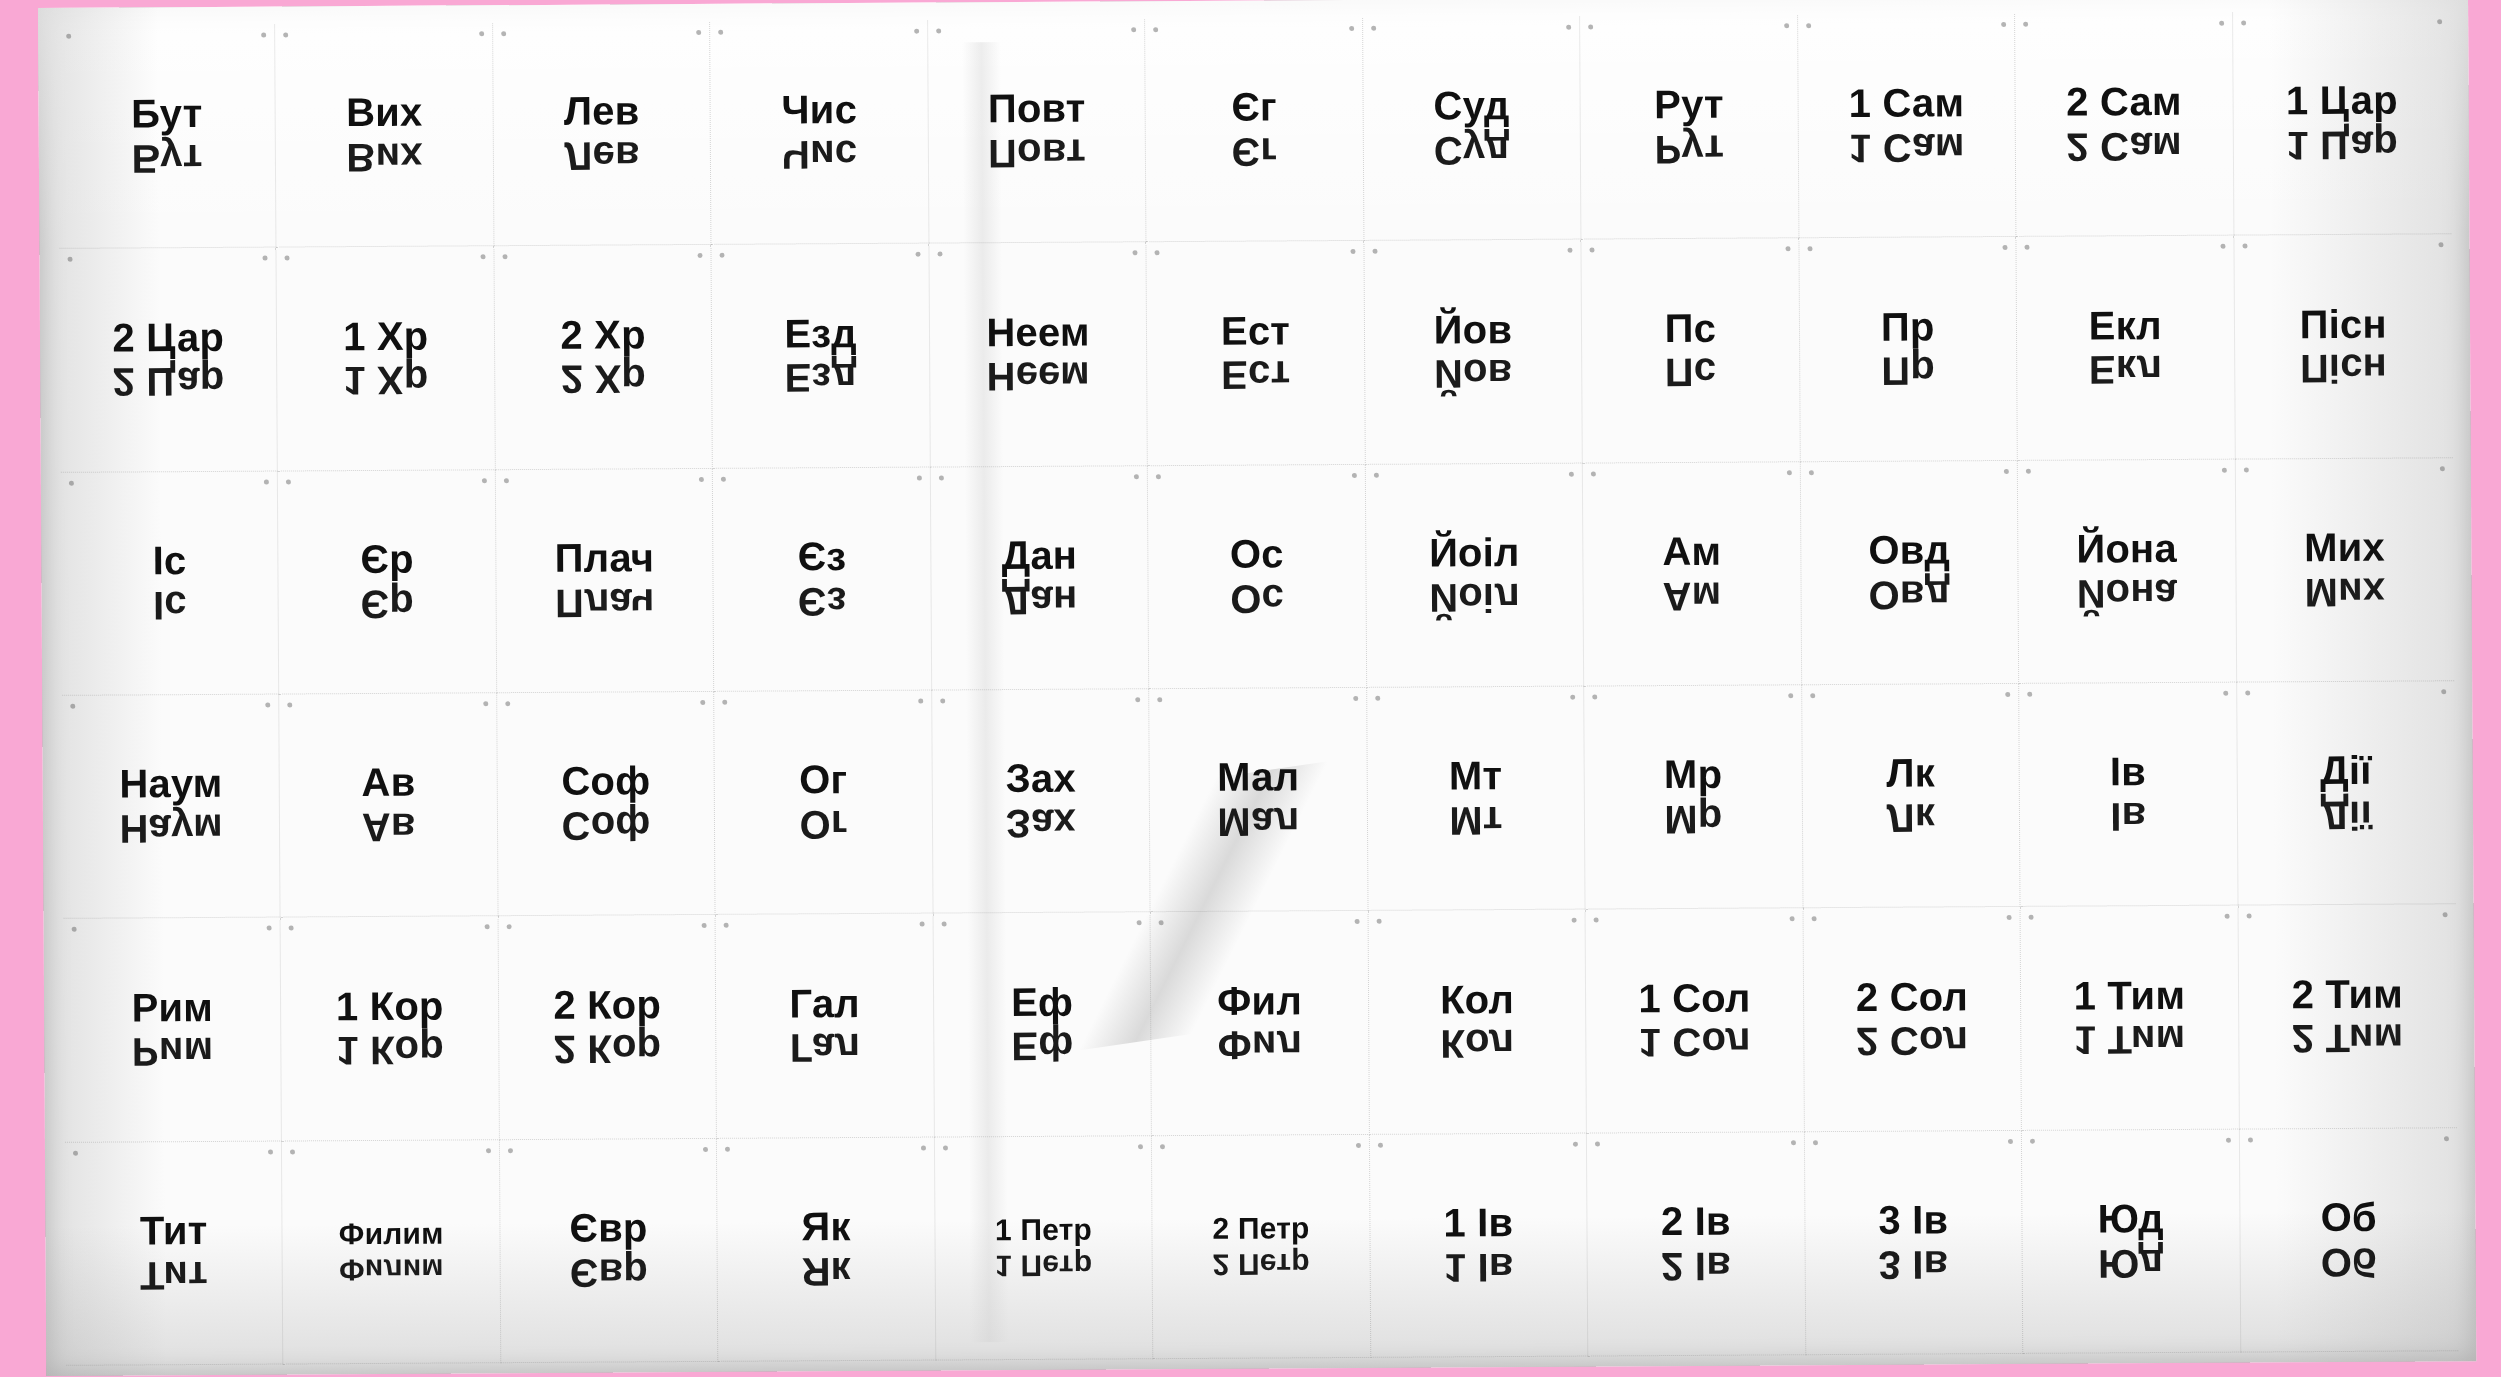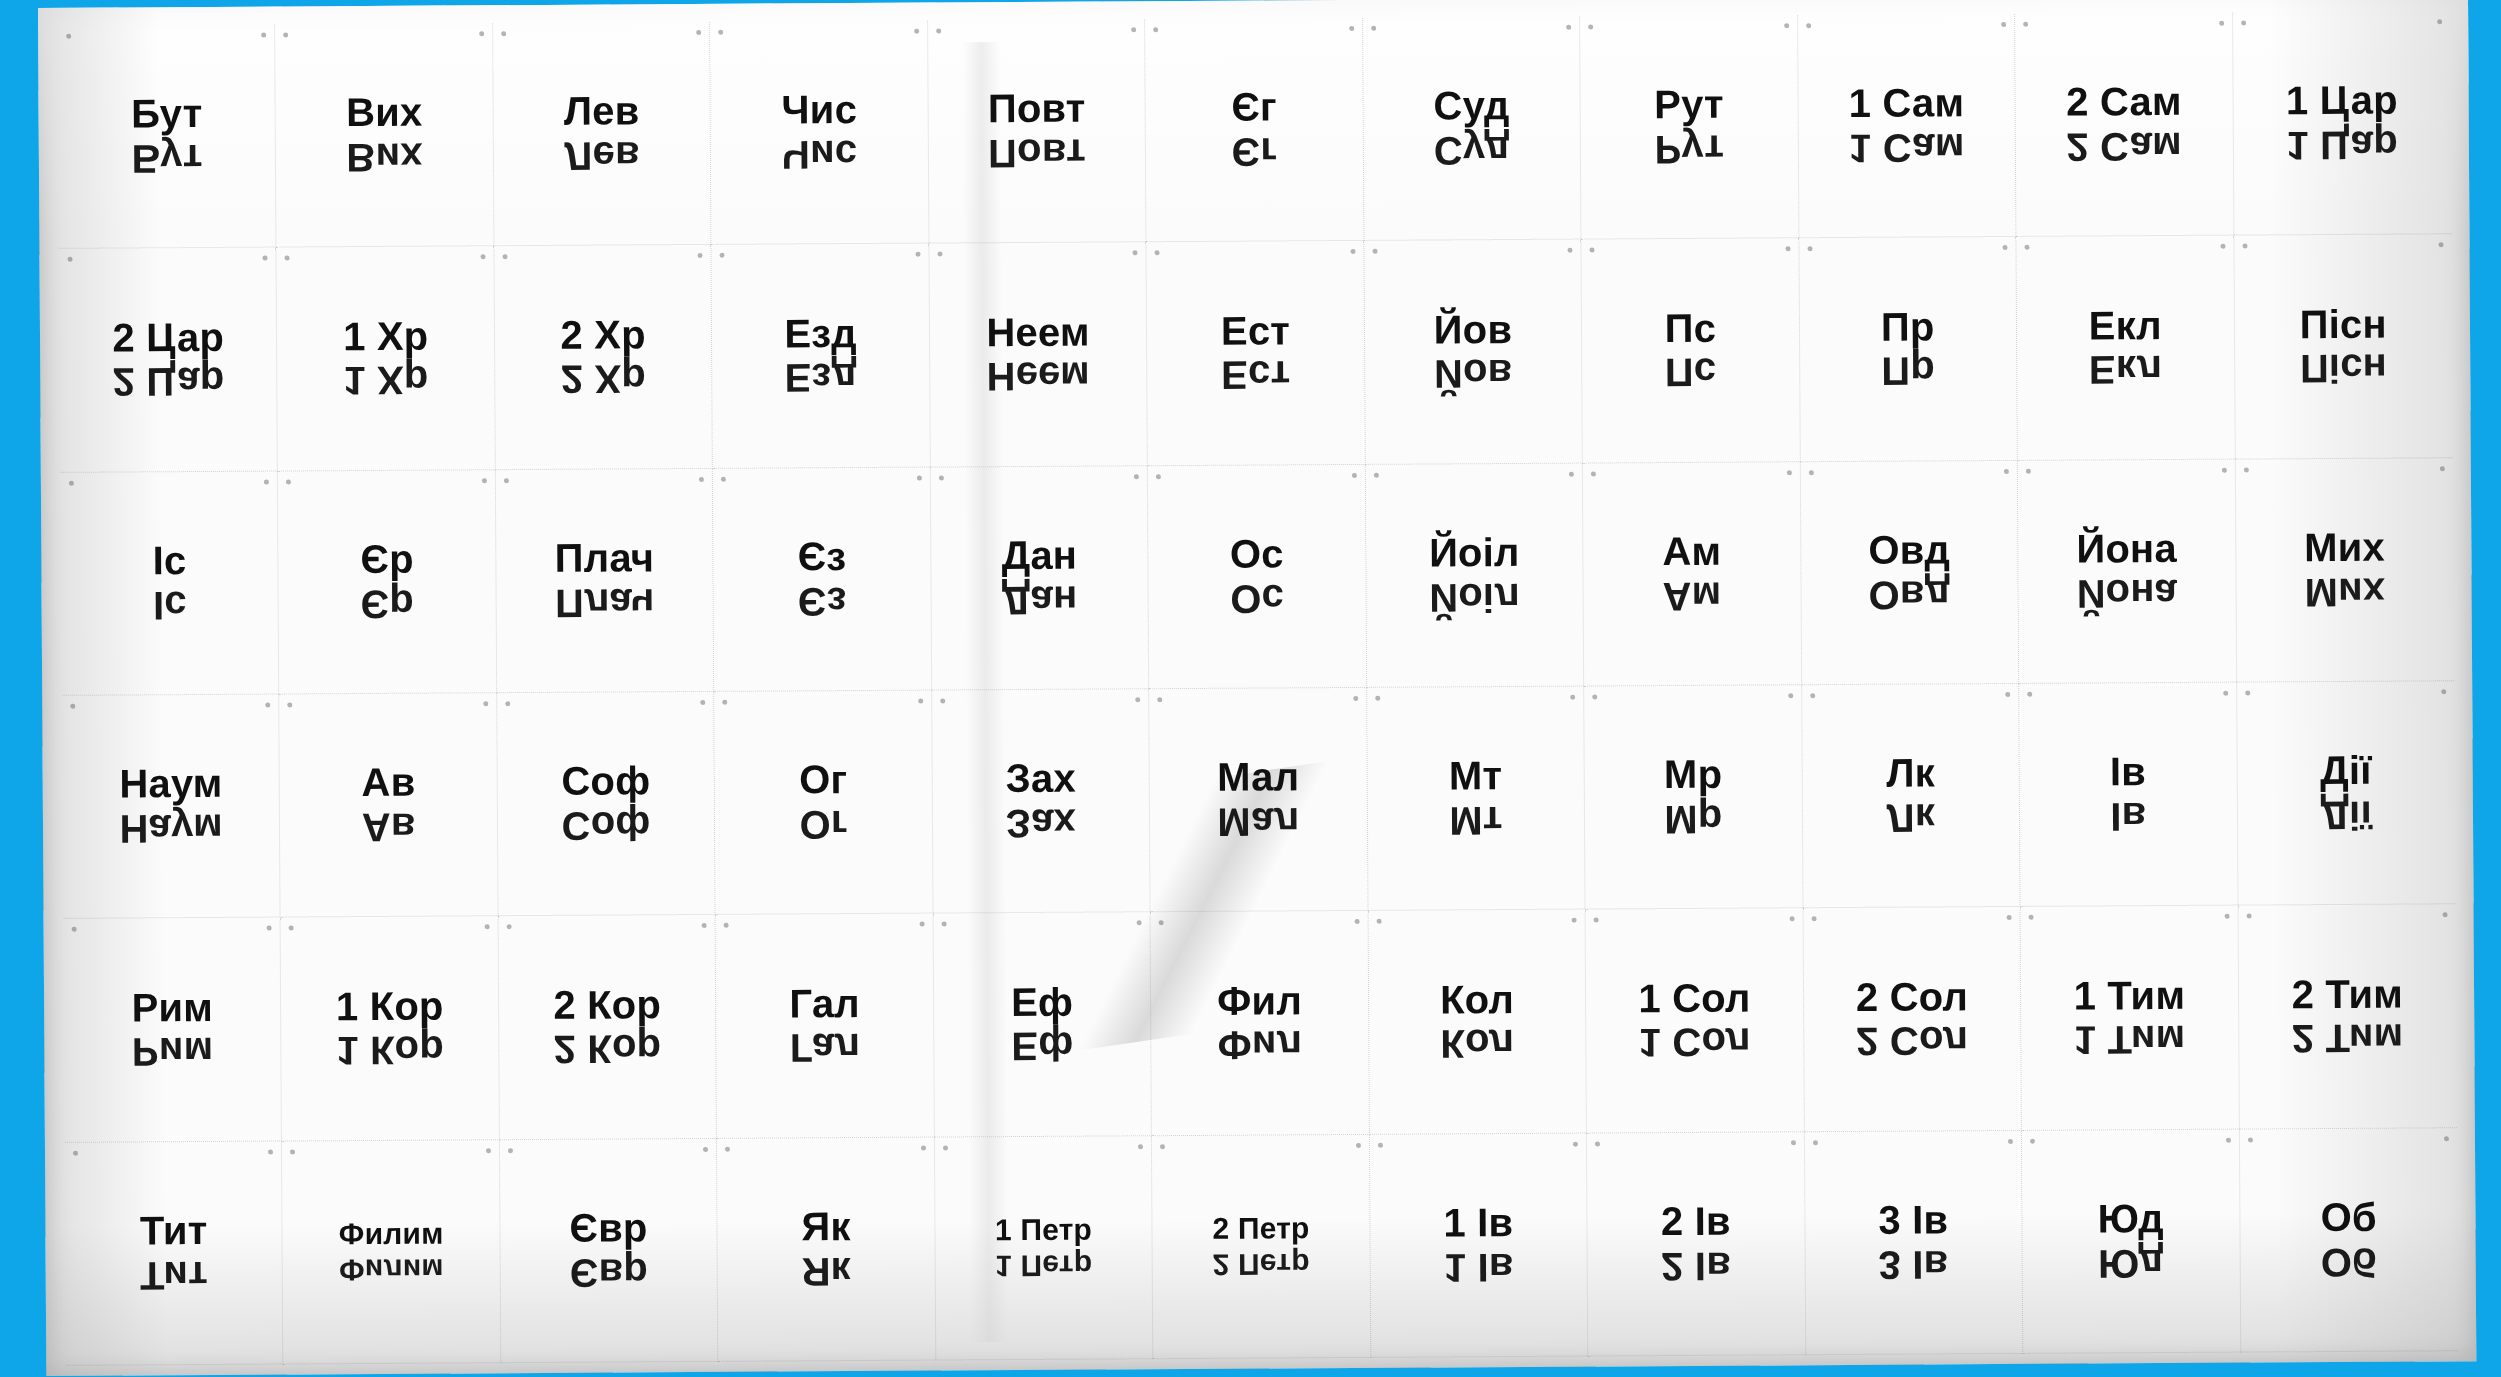--- a/index.html
+++ b/index.html
@@ -11,21 +11,21 @@
     width: 2501px;
     height: 1377px;
     overflow: hidden;
     font-family: "Liberation Sans", sans-serif;
   }
 
   #sheet-photo {
     position: relative;
     width: 2501px;
     height: 1377px;
-    background: #0ea5e9;
+    background: #f9a8d4;
   }
 
   
   #paper {
     position: absolute;
     left: 38px;
     top: 8px;
     width: 2430px;
     height: 1368px;
     background: #fbfbfb;

